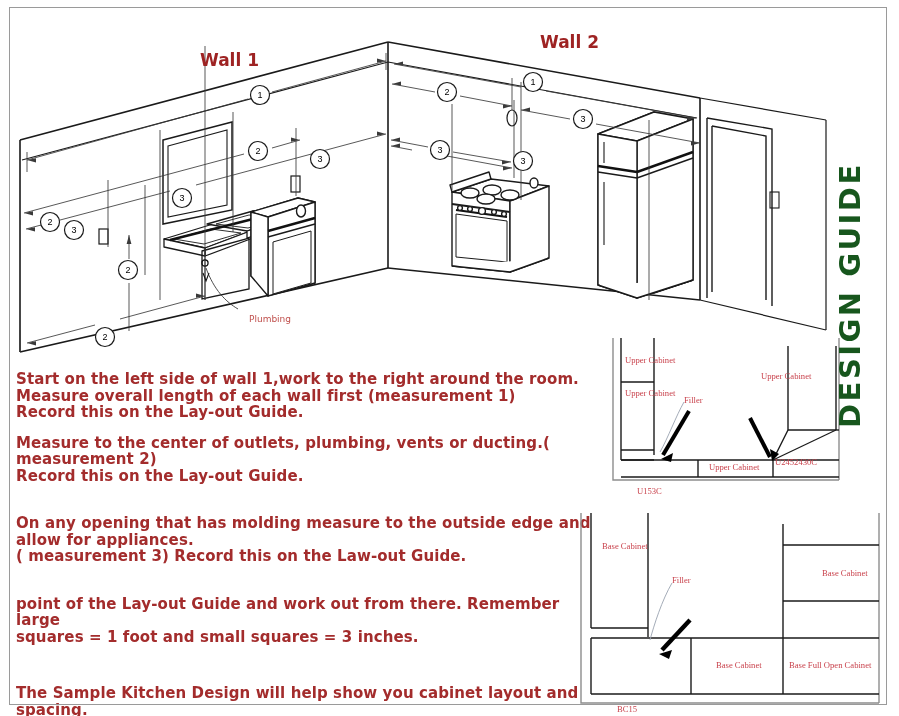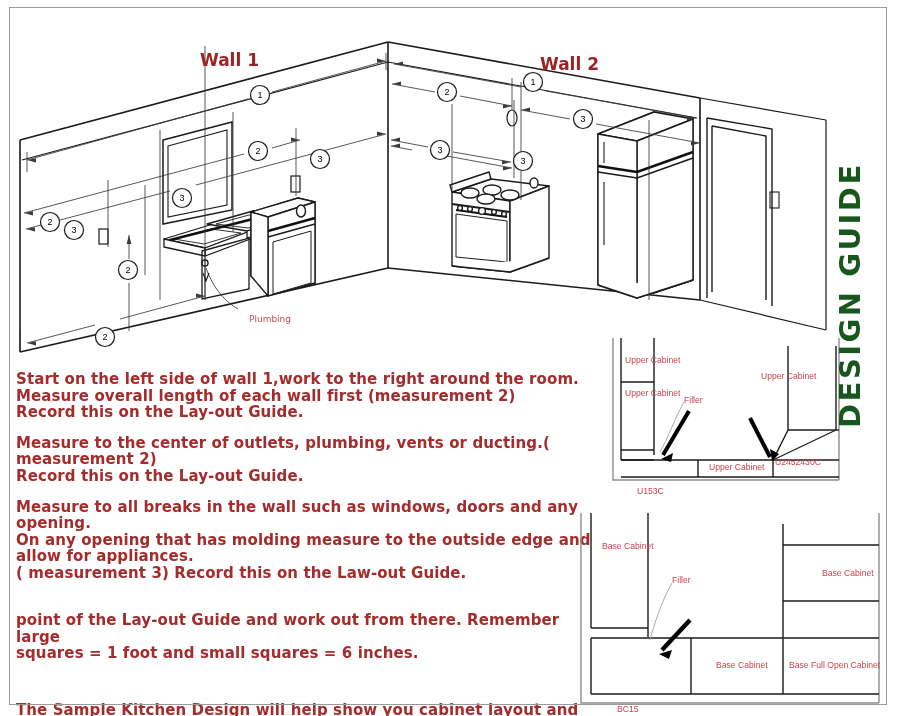--- a/index.html
+++ b/index.html
@@ -73,21 +73,21 @@
     writing-mode: vertical-rl;
     transform: rotate(180deg);
     text-align: center;
     white-space: nowrap;
   }
 
   
   .lbl {
     position: absolute;
     color: #c9434d;
-    font-family: Liberation Sans, sans-serif;
+    font-family: Liberation Serif, serif;
     font-size: 8.6px;
     white-space: nowrap;
     line-height: 1;
   }
   .wall-label {
     position: absolute;
     color: #9e2323;
     font-family: "DejaVu Sans", sans-serif;
     font-weight: bold;
     font-size: 17px;
@@ -374,42 +374,42 @@
           <text x="440" y="153.4" text-anchor="middle" class="bubble-txt">3</text>
         </g>
         <g>
           <circle cx="523" cy="161" r="9.5" fill="#ffffff" stroke="#1a1a1a" stroke-width="1.2"></circle>
           <text x="523" y="164.4" text-anchor="middle" class="bubble-txt">3</text>
         </g>
       </g>
   </svg>
 
   <div class="wall-label" style="left:200px; top:50px;">Wall 1</div>
-  <div class="wall-label" style="left:540px; top:54px;">Wall 2</div>
+  <div class="wall-label" style="left:540px; top:32px;">Wall 2</div>
   <div class="plumb-label" style="left:240px; top:314px;padding-left:9px;">Plumbing</div>
 
   <div id="instructions">
     <p>
       <span>Start on the left side of wall 1,work to the right around the room.</span><br>
-      <span>Measure overall length of each wall first (measurement 2)</span><br>
+      <span>Measure overall length of each wall first (measurement 1)</span><br>
       <span>Record this on the Lay-out Guide.</span>
     </p>
     <p>
       <span>Measure to the center of outlets, plumbing, vents or ducting.( measurement 2)</span><br>
       <span>Record this on the Lay-out Guide.</span>
     </p>
     <p>
-      <span>Measure to  all breaks in the wall such as windows, doors and any opening.</span><br>
+      <br>
       <span>On any opening that has molding measure to the outside edge and allow for appliances.</span><br>
       <span>( measurement 3) Record this on the Law-out Guide.</span>
     </p>
     <p>
       <br>
       <span>point of the Lay-out Guide and work out from there. Remember large</span><br>
-      <span>squares = 1 foot and small squares = 6 inches.</span>
+      <span>squares = 1 foot and small squares = 3 inches.</span>
     </p>
     <div class="gap-big"></div>
     <p>
       <span>The Sample Kitchen Design will help show you cabinet layout and spacing.</span>
     </p>
   </div>
 
   <svg class="layer" viewBox="0 0 899 716" xmlns="http://www.w3.org/2000/svg">
 
     <g fill="none" stroke="#8d8d8d" stroke-width="1.4">

